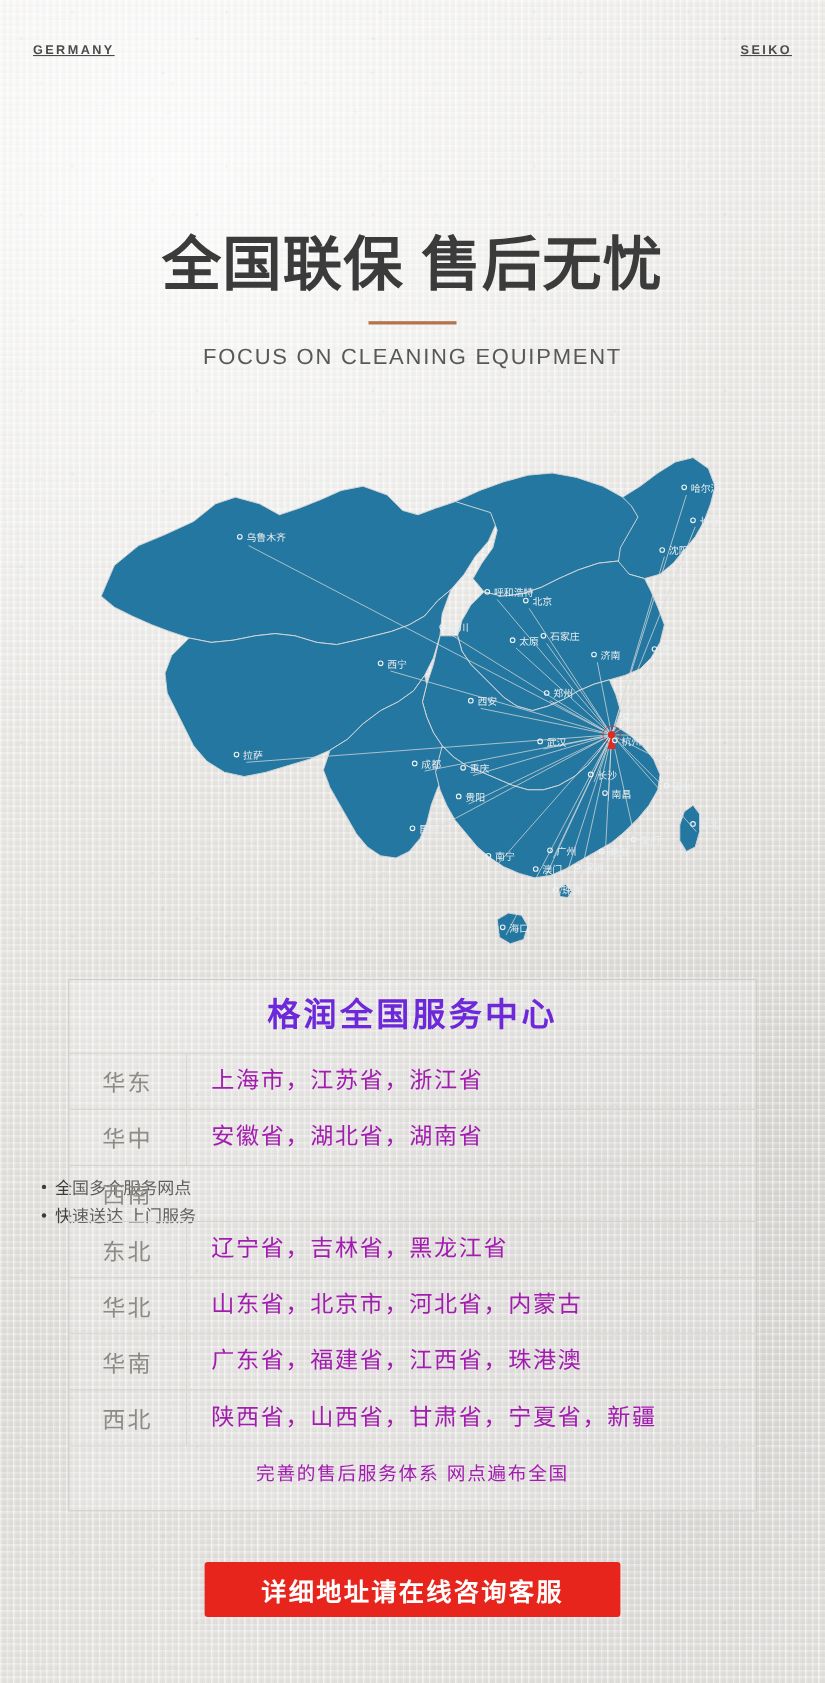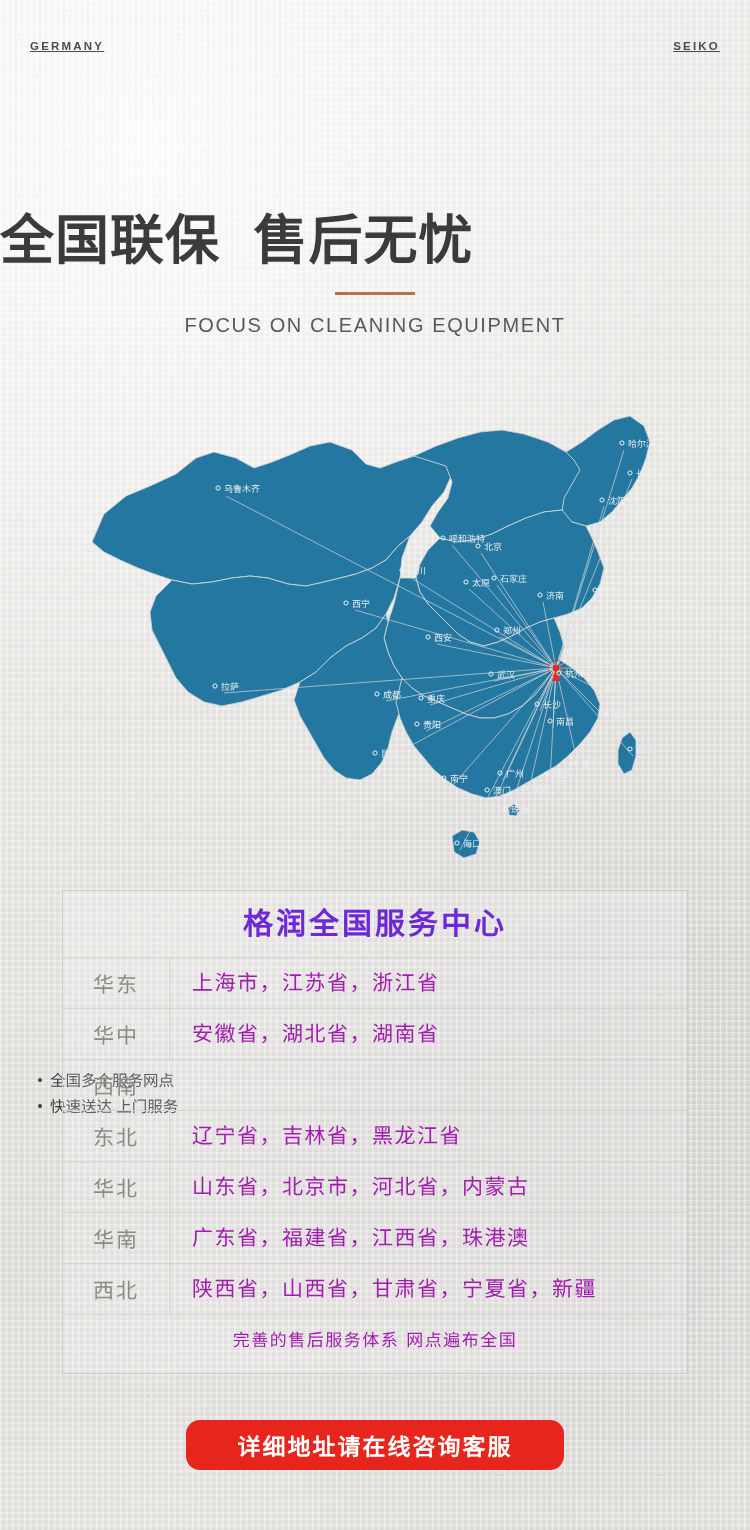--- a/index.html
+++ b/index.html
@@ -44,23 +44,23 @@
   }
   .header .brand-left{left:30px;}
   .header .brand-right{right:30px;}
   .header .rule{
     position:absolute;left:24px;top:66px;width:702px;height:3px;
     background:linear-gradient(90deg,#b5working 0%,#b5794f 0%,#c08a5c 35%,#a96f46 70%,#bb8156 100%);
   }
 
   
   .title{
-    position:absolute;top:196px;left:0;width:750px;text-align:left;
+    position:absolute;top:196px;left:0;width:750px;text-align:center;
     font-size:54px;font-weight:700;color:#3b3b3b;letter-spacing:1px;
-    font-family:Liberation Mono, monospace;
+    font-family:Liberation Sans, sans-serif;
   }
   .title-sep{
     position:absolute;top:292px;left:335px;width:80px;height:3px;background:#b5734a;
   }
   .subtitle{
     position:absolute;top:314px;left:0;width:750px;text-align:center;
     font-size:20px;letter-spacing:1.6px;color:#585858;font-weight:400;
   }
 
   
@@ -101,21 +101,21 @@
   }
   .panel-foot{
     height:50px;line-height:50px;border-top:1px solid #d6d4d0;
     text-align:center;color:#a21caf;font-size:17px;letter-spacing:1.5px;
     font-family:"DejaVu Sans","Liberation Sans",sans-serif;
   }
 
   
   .cta{
     position:absolute;left:186px;top:1420px;width:378px;height:50px;
-    background:#e8251c;color:#fff;border:none;border-radius:14px;
+    background:#e8251c;color:#fff;border:none;border-radius:3px;
     font-size:23px;font-weight:700;letter-spacing:2px;cursor:pointer;
     font-family:"DejaVu Sans","Liberation Sans",sans-serif;
   }
 
   
   .mlabel{font-size:9px;fill:#e9edef;font-family:"DejaVu Sans","Liberation Sans",sans-serif;}
 </style>
 </head>
 <body>
 

